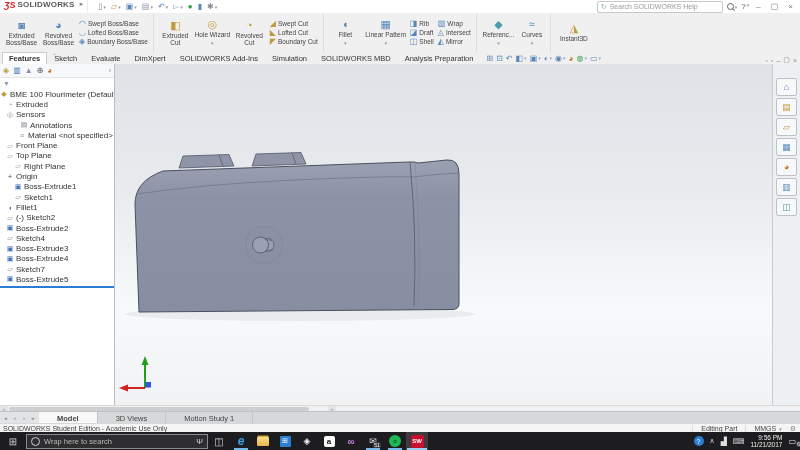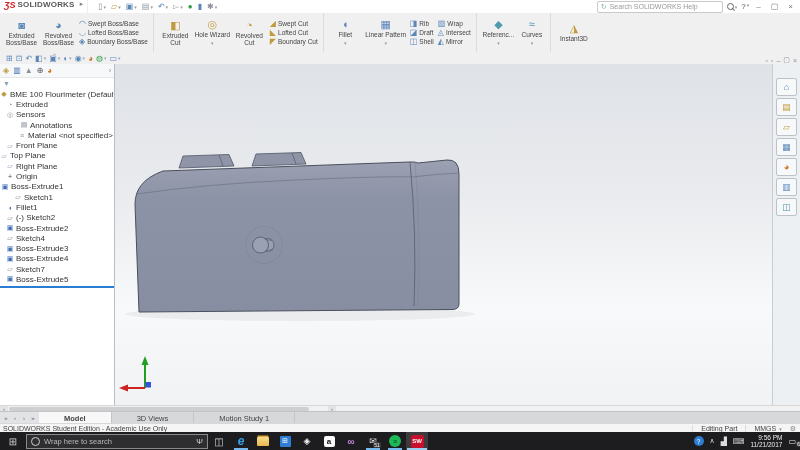--- a/index.html
+++ b/index.html
@@ -61,21 +61,21 @@
   
   .rightstrip{width:27px;background:#edf0f3;border-left:1px solid #c9ccd0;display:flex;flex-direction:column;align-items:center;padding-top:14px;gap:2px}
   .rsbtn{width:19px;height:16px;border:1px solid #bcc2c8;background:#f7f8f9;border-radius:2px;display:flex;align-items:center;justify-content:center;font-size:9px}
   
   .hscroll{position:absolute;left:0;top:405px;width:800px;height:6px;background:#f1f1f1;border-top:1px solid #d8d8d8;font-size:6px;color:#666}
   .hscroll .arr{position:absolute;top:0;width:8px;height:6px;display:flex;align-items:center;justify-content:center;background:#e4e4e4}
   .hthumb{position:absolute;left:9px;top:1px;width:300px;height:4px;background:#cfcfcf;border-radius:2px}
   .bottomtabs{position:absolute;left:0;top:411px;width:800px;height:12px;background:#d6d8da;border-top:1px solid #bfc2c6;display:flex;align-items:stretch;font-size:7.5px;color:#444}
   .navbtns{display:flex;align-items:center;gap:1px;padding:0 2px;background:#e1e3e5}
   .navbtns span{width:8px;text-align:center;font-size:6px;color:#667}
-  .btab{padding:0 25px;display:flex;align-items:center;border-right:1px solid #c2c5c9;white-space:nowrap}
+  .btab{padding:0 18px;display:flex;align-items:center;border-right:1px solid #c2c5c9;white-space:nowrap}
   .btab.active{background:#f8f8f8;font-weight:bold}
   .statusbar{position:absolute;left:0;top:423px;width:800px;height:9px;background:#f5f5f6;border-top:1px solid #d8d8d8;display:flex;align-items:center;font-size:7px;color:#444}
   .statusbar .left{padding-left:3px}
   .statusbar .right{margin-left:auto;display:flex;align-items:center;gap:8px;padding-right:4px}
   .statusbar .cell{border-left:1px solid #ddd;padding-left:8px;display:flex;align-items:center;gap:3px}
   
   .taskbar{position:absolute;left:0;top:432px;width:800px;height:18px;background:#1d1d1f;display:flex;align-items:center;color:#ddd}
   .startbtn{width:26px;height:18px;display:flex;align-items:center;justify-content:center;color:#cfd3d8;font-size:10px}
   .tsearch{width:172px;height:13px;background:#2e2e30;border:1px solid #8a8a8a;display:flex;align-items:center;gap:4px;padding:0 4px;font-size:7.5px;color:#b9b9b9}
   .tsearch .circ{width:7px;height:7px;border:1px solid #cfcfcf;border-radius:50%}
@@ -275,20 +275,30 @@
     <div class="rgroup" style="border-right:none">
       <div class="rbtn" style="width:40px">
           <span class="ric g-gold">◮</span>
           <span class="rlbl1">Instant3D</span>
         </div>
     </div>
   </div>
 
   <div class="tabstrip">
     <span class="collapse-handle">⌃</span>
+    <div class="tabs">
+      <span class="tab active">Features</span>
+      <span class="tab">Sketch</span>
+      <span class="tab">Evaluate</span>
+      <span class="tab">DimXpert</span>
+      <span class="tab">SOLIDWORKS Add-Ins</span>
+      <span class="tab">Simulation</span>
+      <span class="tab">SOLIDWORKS MBD</span>
+      <span class="tab">Analysis Preparation</span>
+    </div>
     <div class="hud">
       <span class="hi">
           <span class="g">⊞</span>
         </span>
       <span class="hi">
           <span class="g">⊡</span>
         </span>
       <span class="hi">
           <span class="g">↶</span>
         </span>
@@ -361,33 +371,33 @@
             <span>Annotations</span>
           </div>
         <div class="trow" style="padding-left:18px">
             <span class="tic c-gray">≡</span>
             <span>Material &lt;not specified&gt;</span>
           </div>
         <div class="trow" style="padding-left:6px">
             <span class="tic c-plane">▱</span>
             <span>Front Plane</span>
           </div>
-        <div class="trow" style="">
+        <div class="trow" style="padding-left:6px">
             <span class="tic c-plane">▱</span>
             <span>Top Plane</span>
           </div>
-        <div class="trow" style="padding-left:6px">
+        <div class="trow" style="padding-left:14px">
             <span class="tic c-plane">▱</span>
             <span>Right Plane</span>
           </div>
         <div class="trow" style="padding-left:6px">
             <span class="tic c-dark">+</span>
             <span>Origin</span>
           </div>
-        <div class="trow" style="padding-left:1px">
+        <div class="trow" style="padding-left:14px">
             <span class="tic c-blue">▣</span>
             <span>Boss-Extrude1</span>
           </div>
         <div class="trow" style="padding-left:14px">
             <span class="tic c-gray">▱</span>
             <span>Sketch1</span>
           </div>
         <div class="trow" style="padding-left:6px">
             <span class="tic c-blue">◖</span>
             <span>Fillet1</span>

